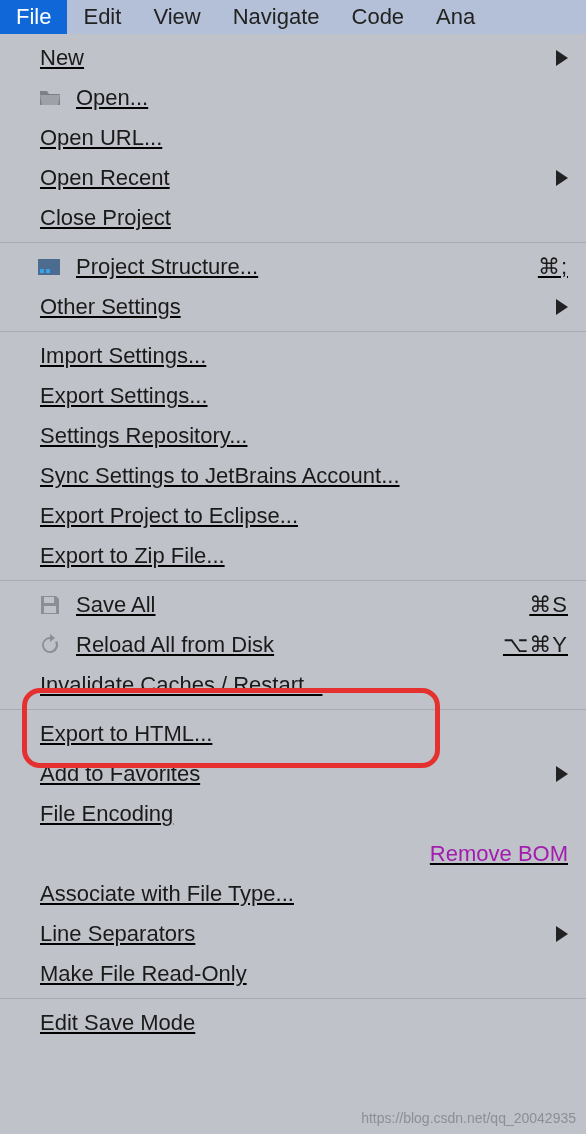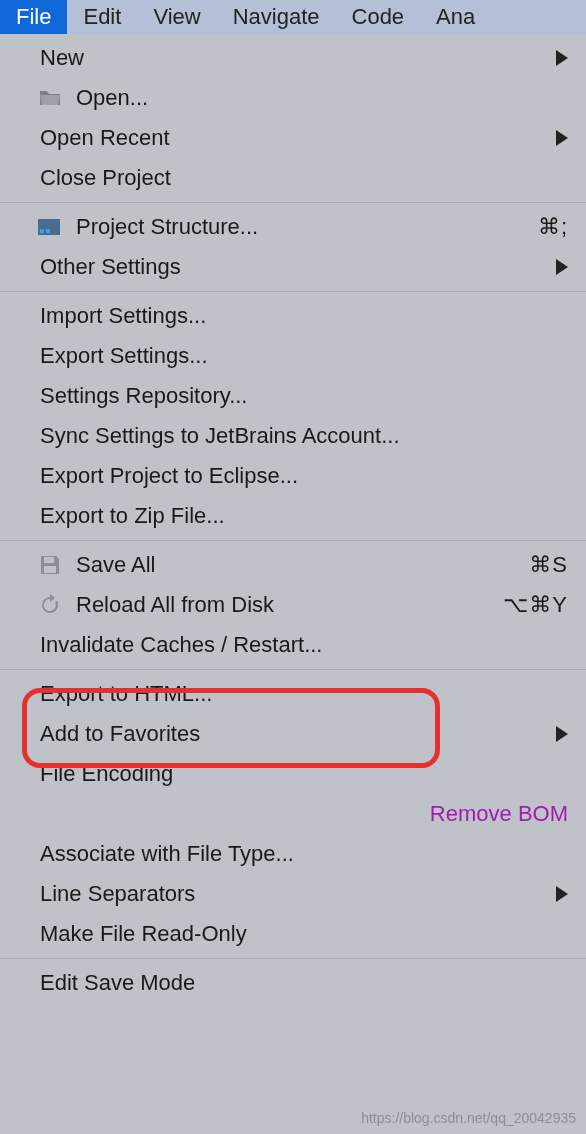--- a/index.html
+++ b/index.html
@@ -29,20 +29,21 @@
   background: #1068d8;
   color: #fff;
 }
 .menubar-item.last { padding-right: 4px; }
 .dropdown {
   position: absolute;
   left: 0;
   top: 34px;
   width: 586px;
   background: #bfc2c8;
+  text-decoration: underline;
 }
 .group { border-bottom: 1px solid #a8abb1; padding: 4px 0; }
 .group.last { border-bottom: none; }
 .menu-item {
   display: flex;
   align-items: center;
   height: 40px;
   padding: 0 18px 0 40px;
   font-size: 22px;
   color: #1a1a1a;
@@ -121,20 +122,23 @@
     <div class="menu-item has-icon">
       <span class="icon">
         <svg width="24" height="20" viewBox="0 0 24 20">
             <path d="M2 3h7l2 3h11v11H2z" fill="#7d8086"></path>
             <path d="M2 7h20l-2 10H4z" fill="#9ea1a7"></path>
           </svg>
       </span>
       <span class="label">Open...</span>
     </div>
     <div class="menu-item">
+      <span class="label">Open URL...</span>
+    </div>
+    <div class="menu-item">
       <span class="label">Open Recent</span>
       <span class="submenu-arrow"></span>
     </div>
     <div class="menu-item">
       <span class="label">Close Project</span>
     </div>
   </div>
 
   <div class="group">
     <div class="menu-item has-icon">

